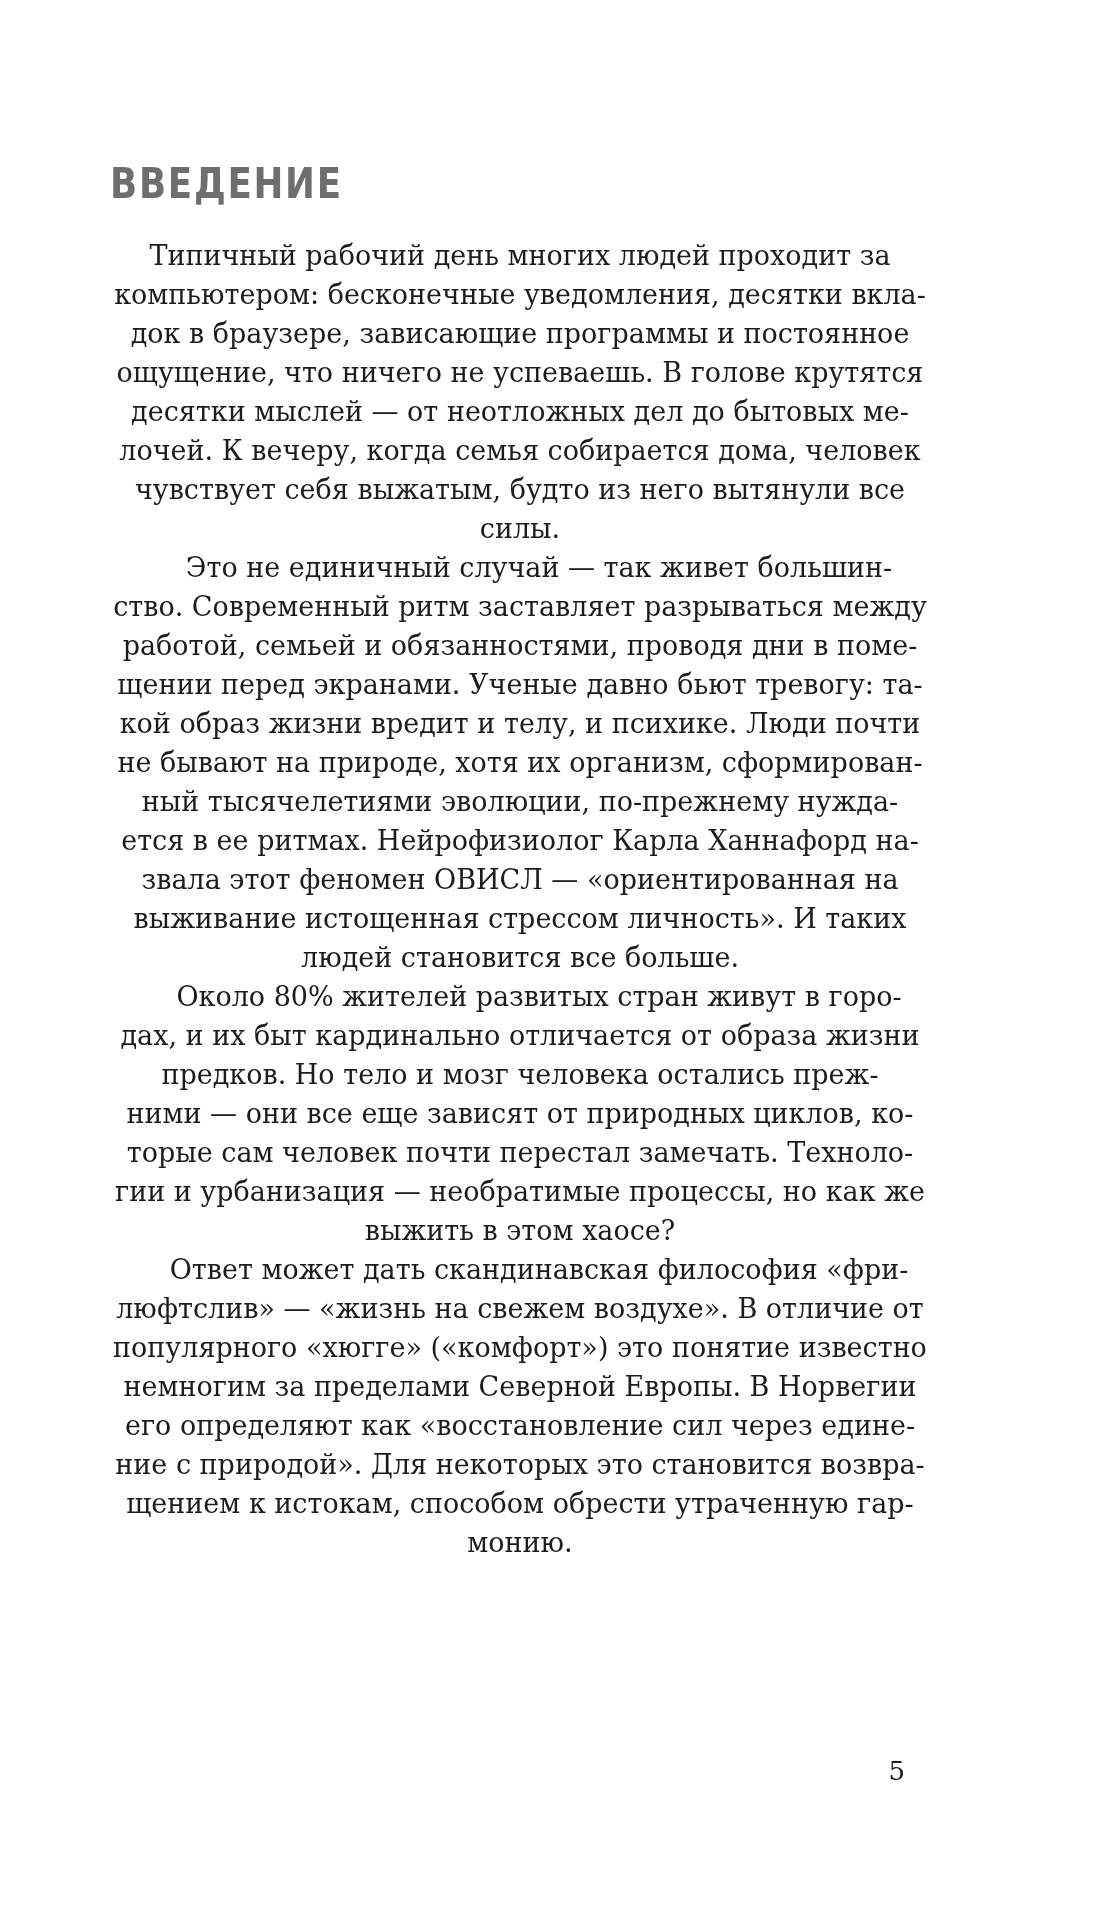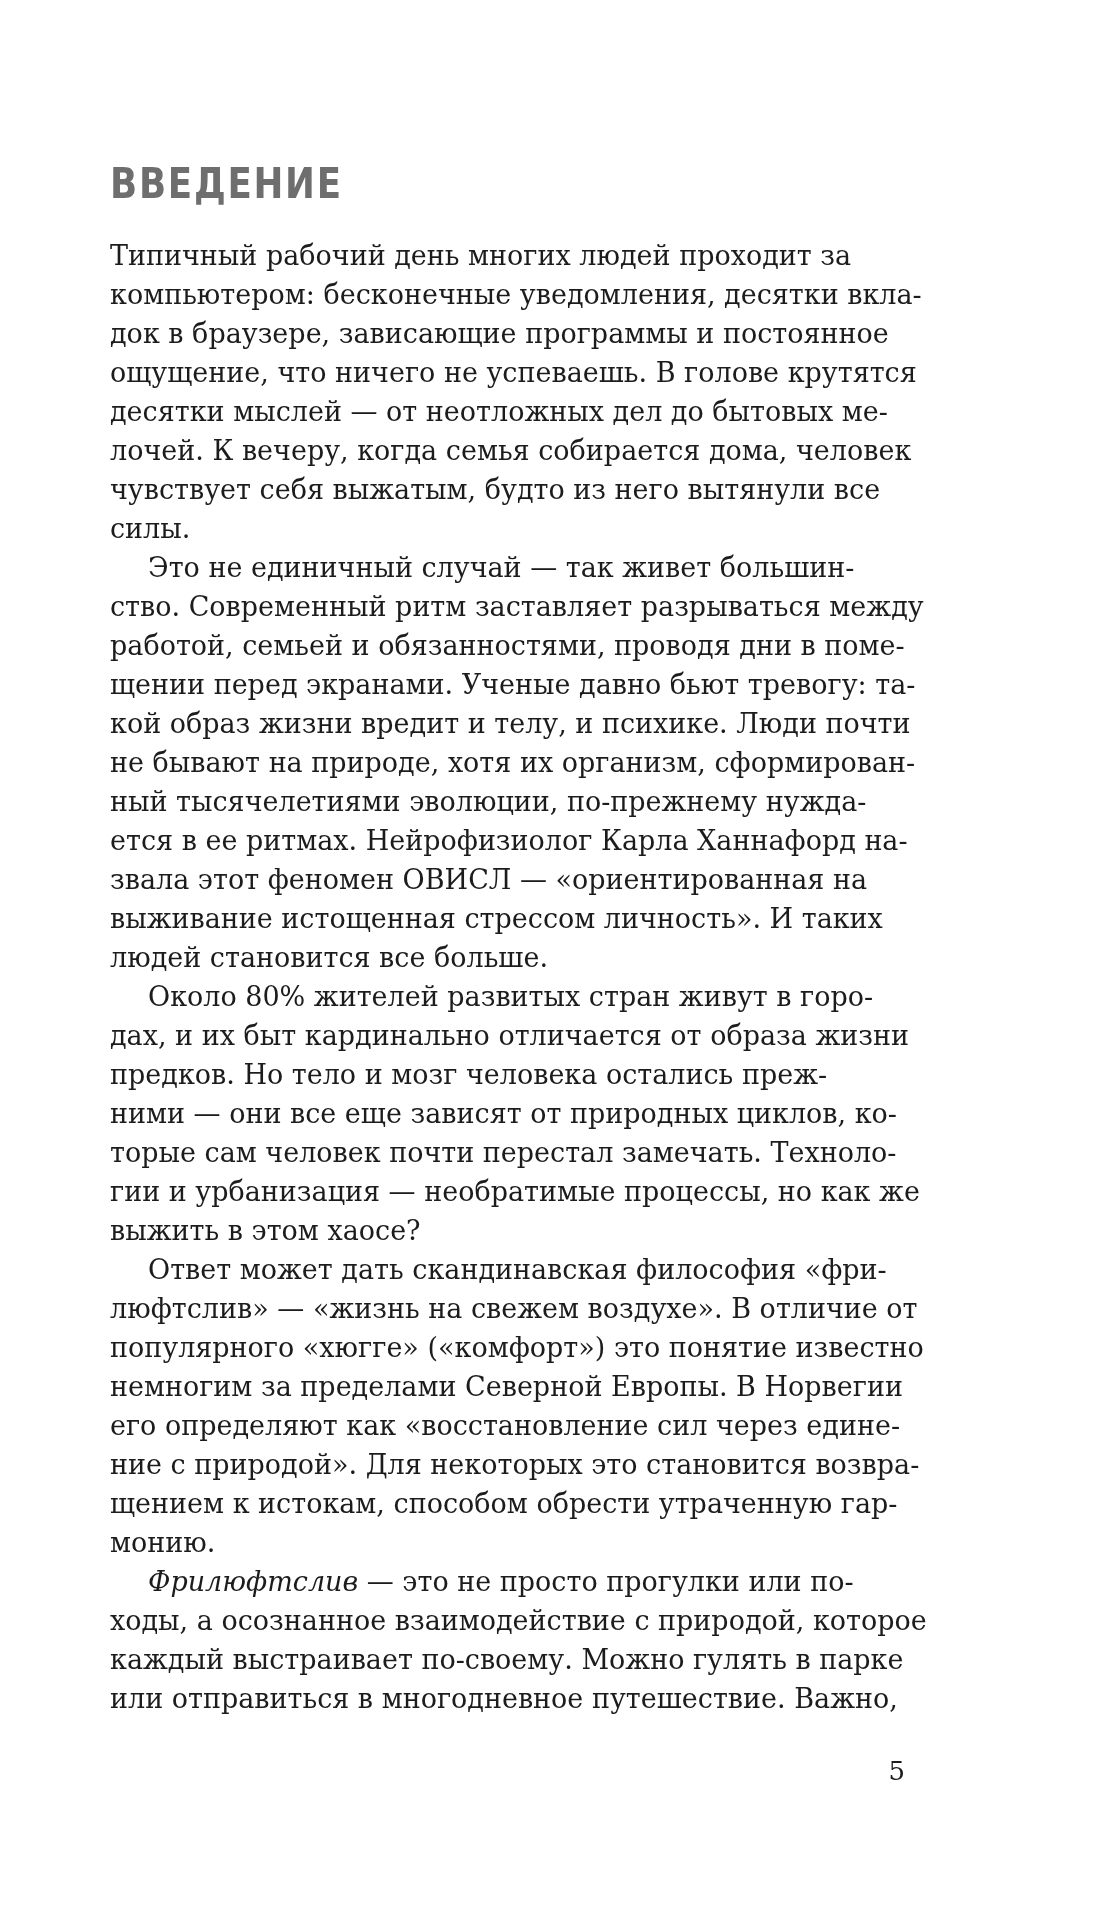--- a/index.html
+++ b/index.html
@@ -31,21 +31,21 @@
     transform-origin: left top;
     white-space: nowrap;
   }
   .body-text {
     position: absolute;
     top: 236px;
     left: 110px;
     width: 820px;
     font-size: 27px;
     line-height: 39px;
-    text-align: left;
+    text-align: center;
   }
   .para {
     margin: 0;
     padding: 0;
     white-space: pre-line; 
     text-indent: 0;
   }
   .para.indent {
     text-indent: 38px;
   }
@@ -97,20 +97,16 @@
 гии и урбанизация — необратимые процессы, но как же
 выжить в этом хаосе?</span></p>
       <p class="para indent"><span>Ответ может дать скандинавская философия «фри-
 люфтслив» — «жизнь на свежем воздухе». В отличие от
 популярного «хюгге» («комфорт») это понятие известно
 немногим за пределами Северной Европы. В Норвегии
 его определяют как «восстановление сил через едине-
 ние с природой». Для некоторых это становится возвра-
 щением к истокам, способом обрести утраченную гар-
 монию.</span></p>
-      <p class="para indent"><i>Фрилюфтслив</i><span> — это не просто прогулки или по-
-ходы, а осознанное взаимодействие с природой, которое
-каждый выстраивает по-своему. Можно гулять в парке
-или отправиться в многодневное путешествие. Важно,</span></p>
     </main>
 
   <div class="page-number">5</div>
 </div>
 
 </body></html>

